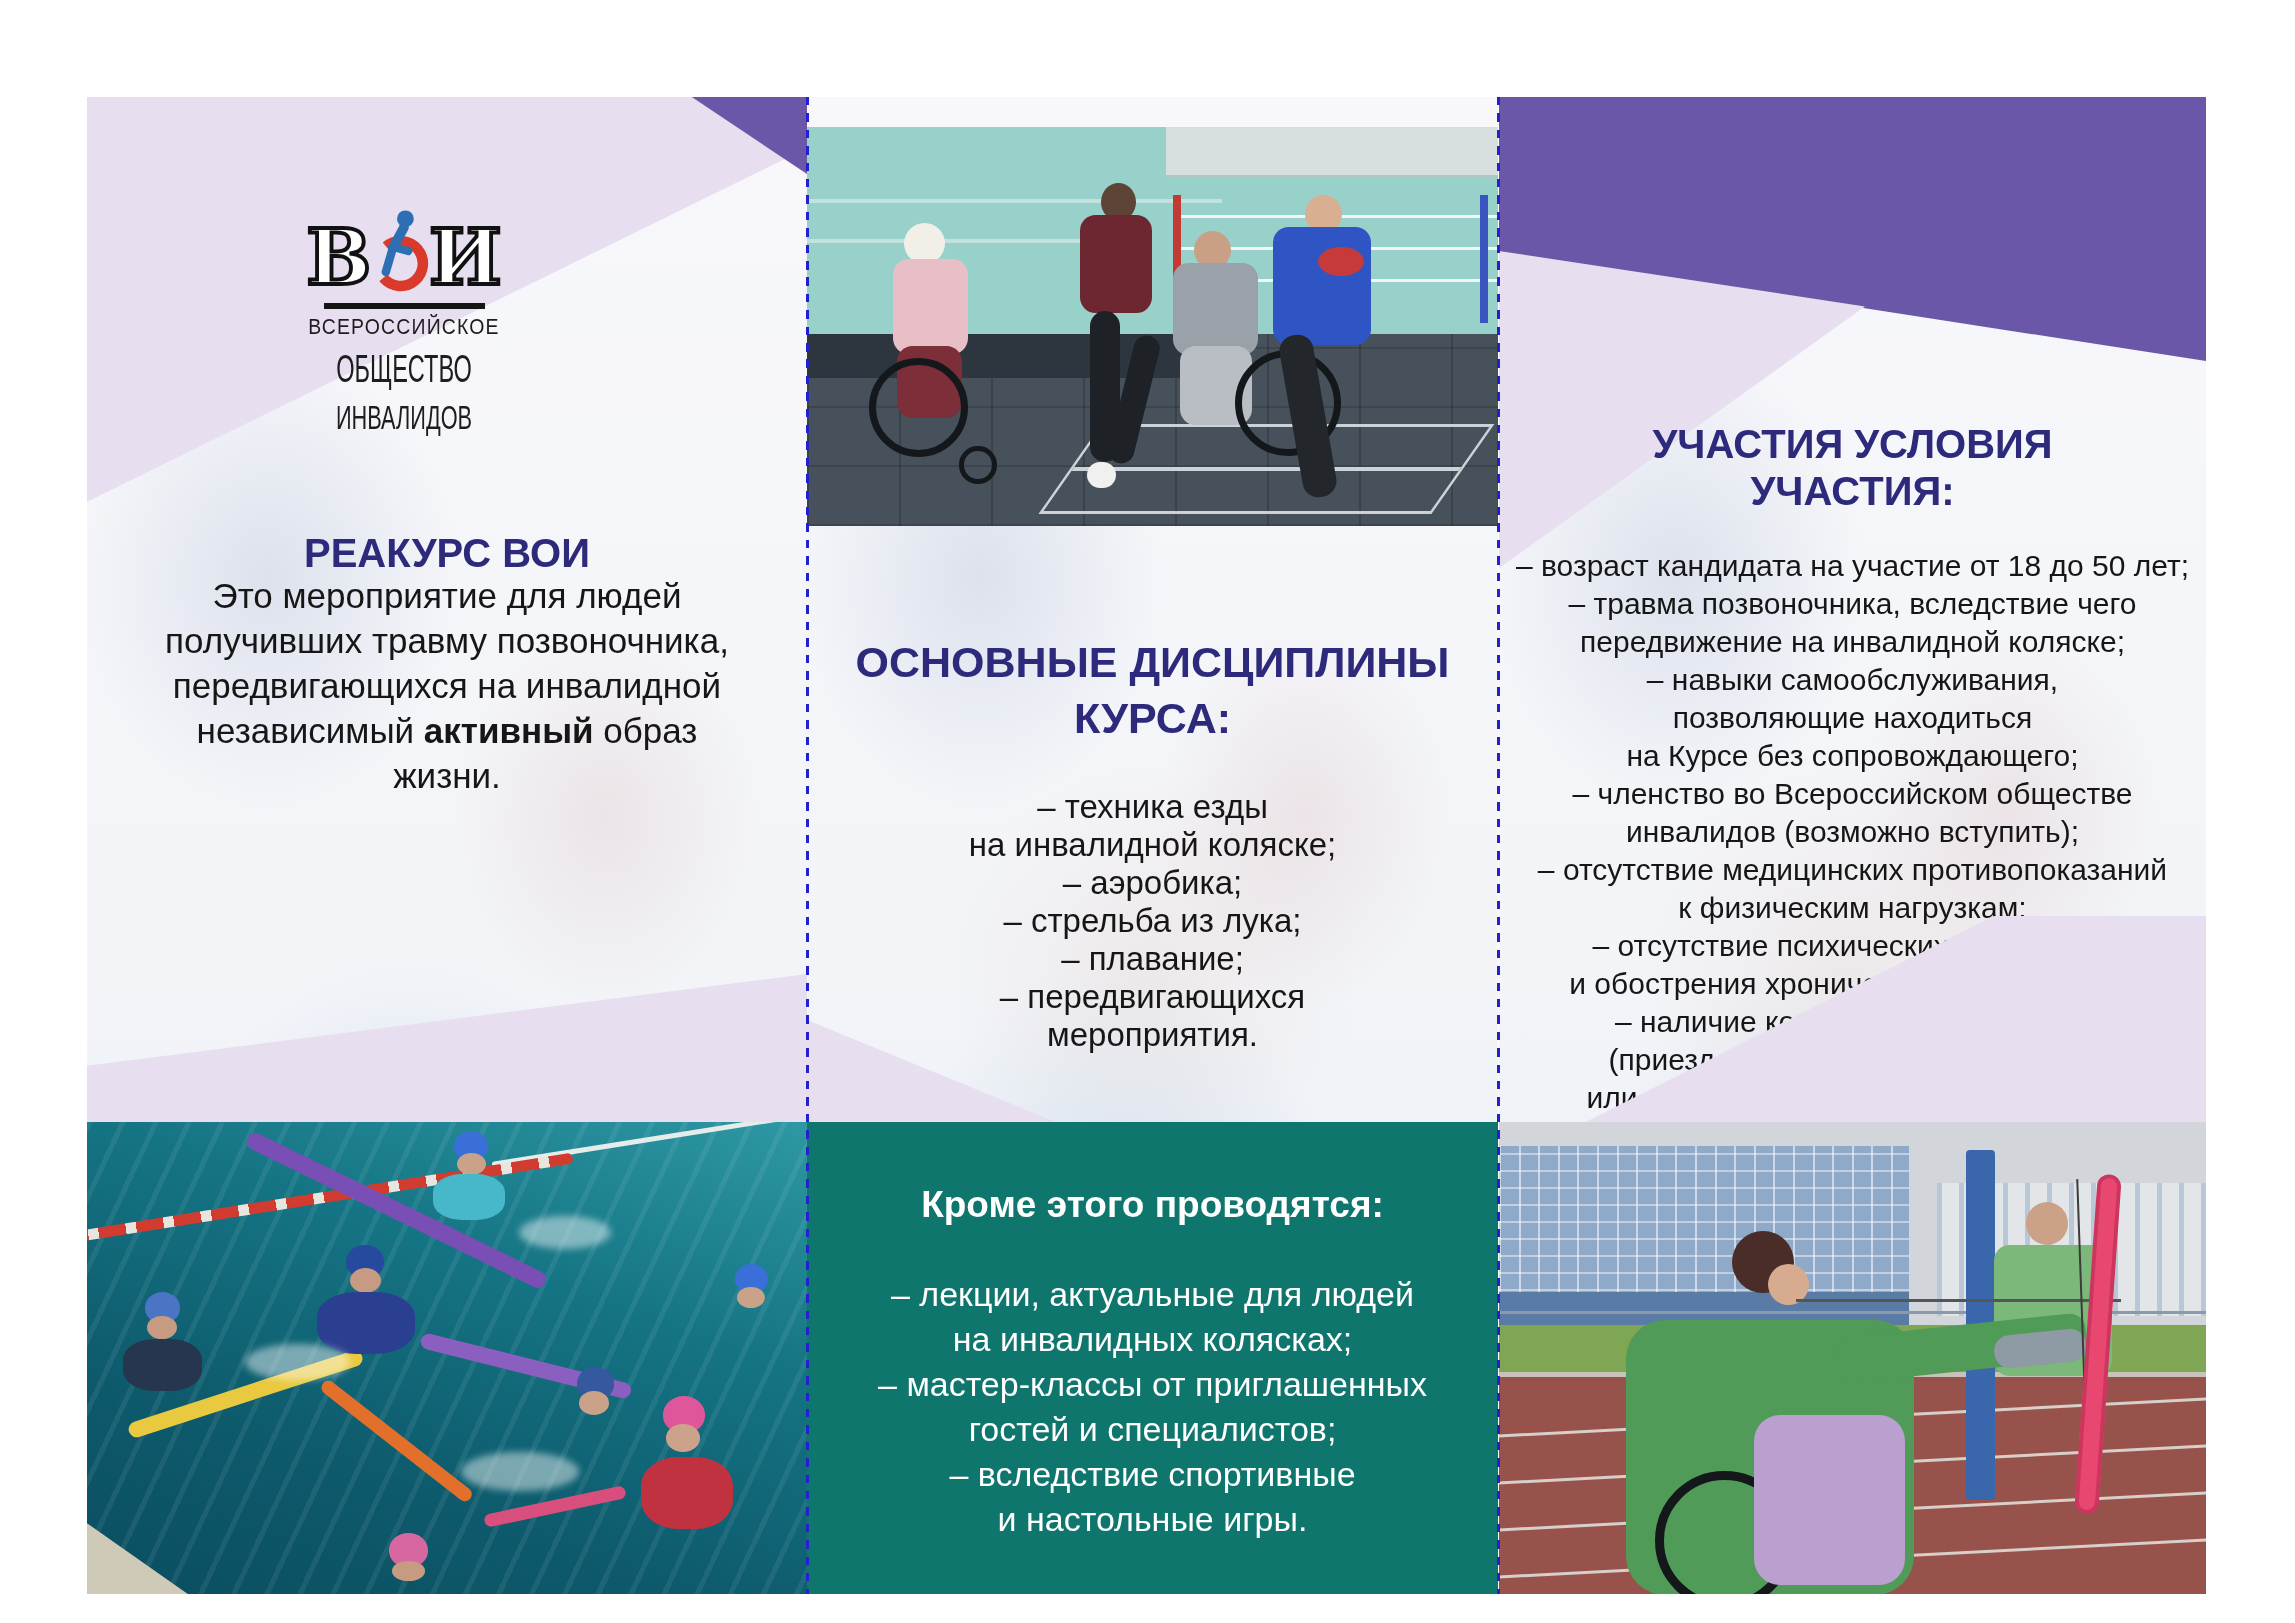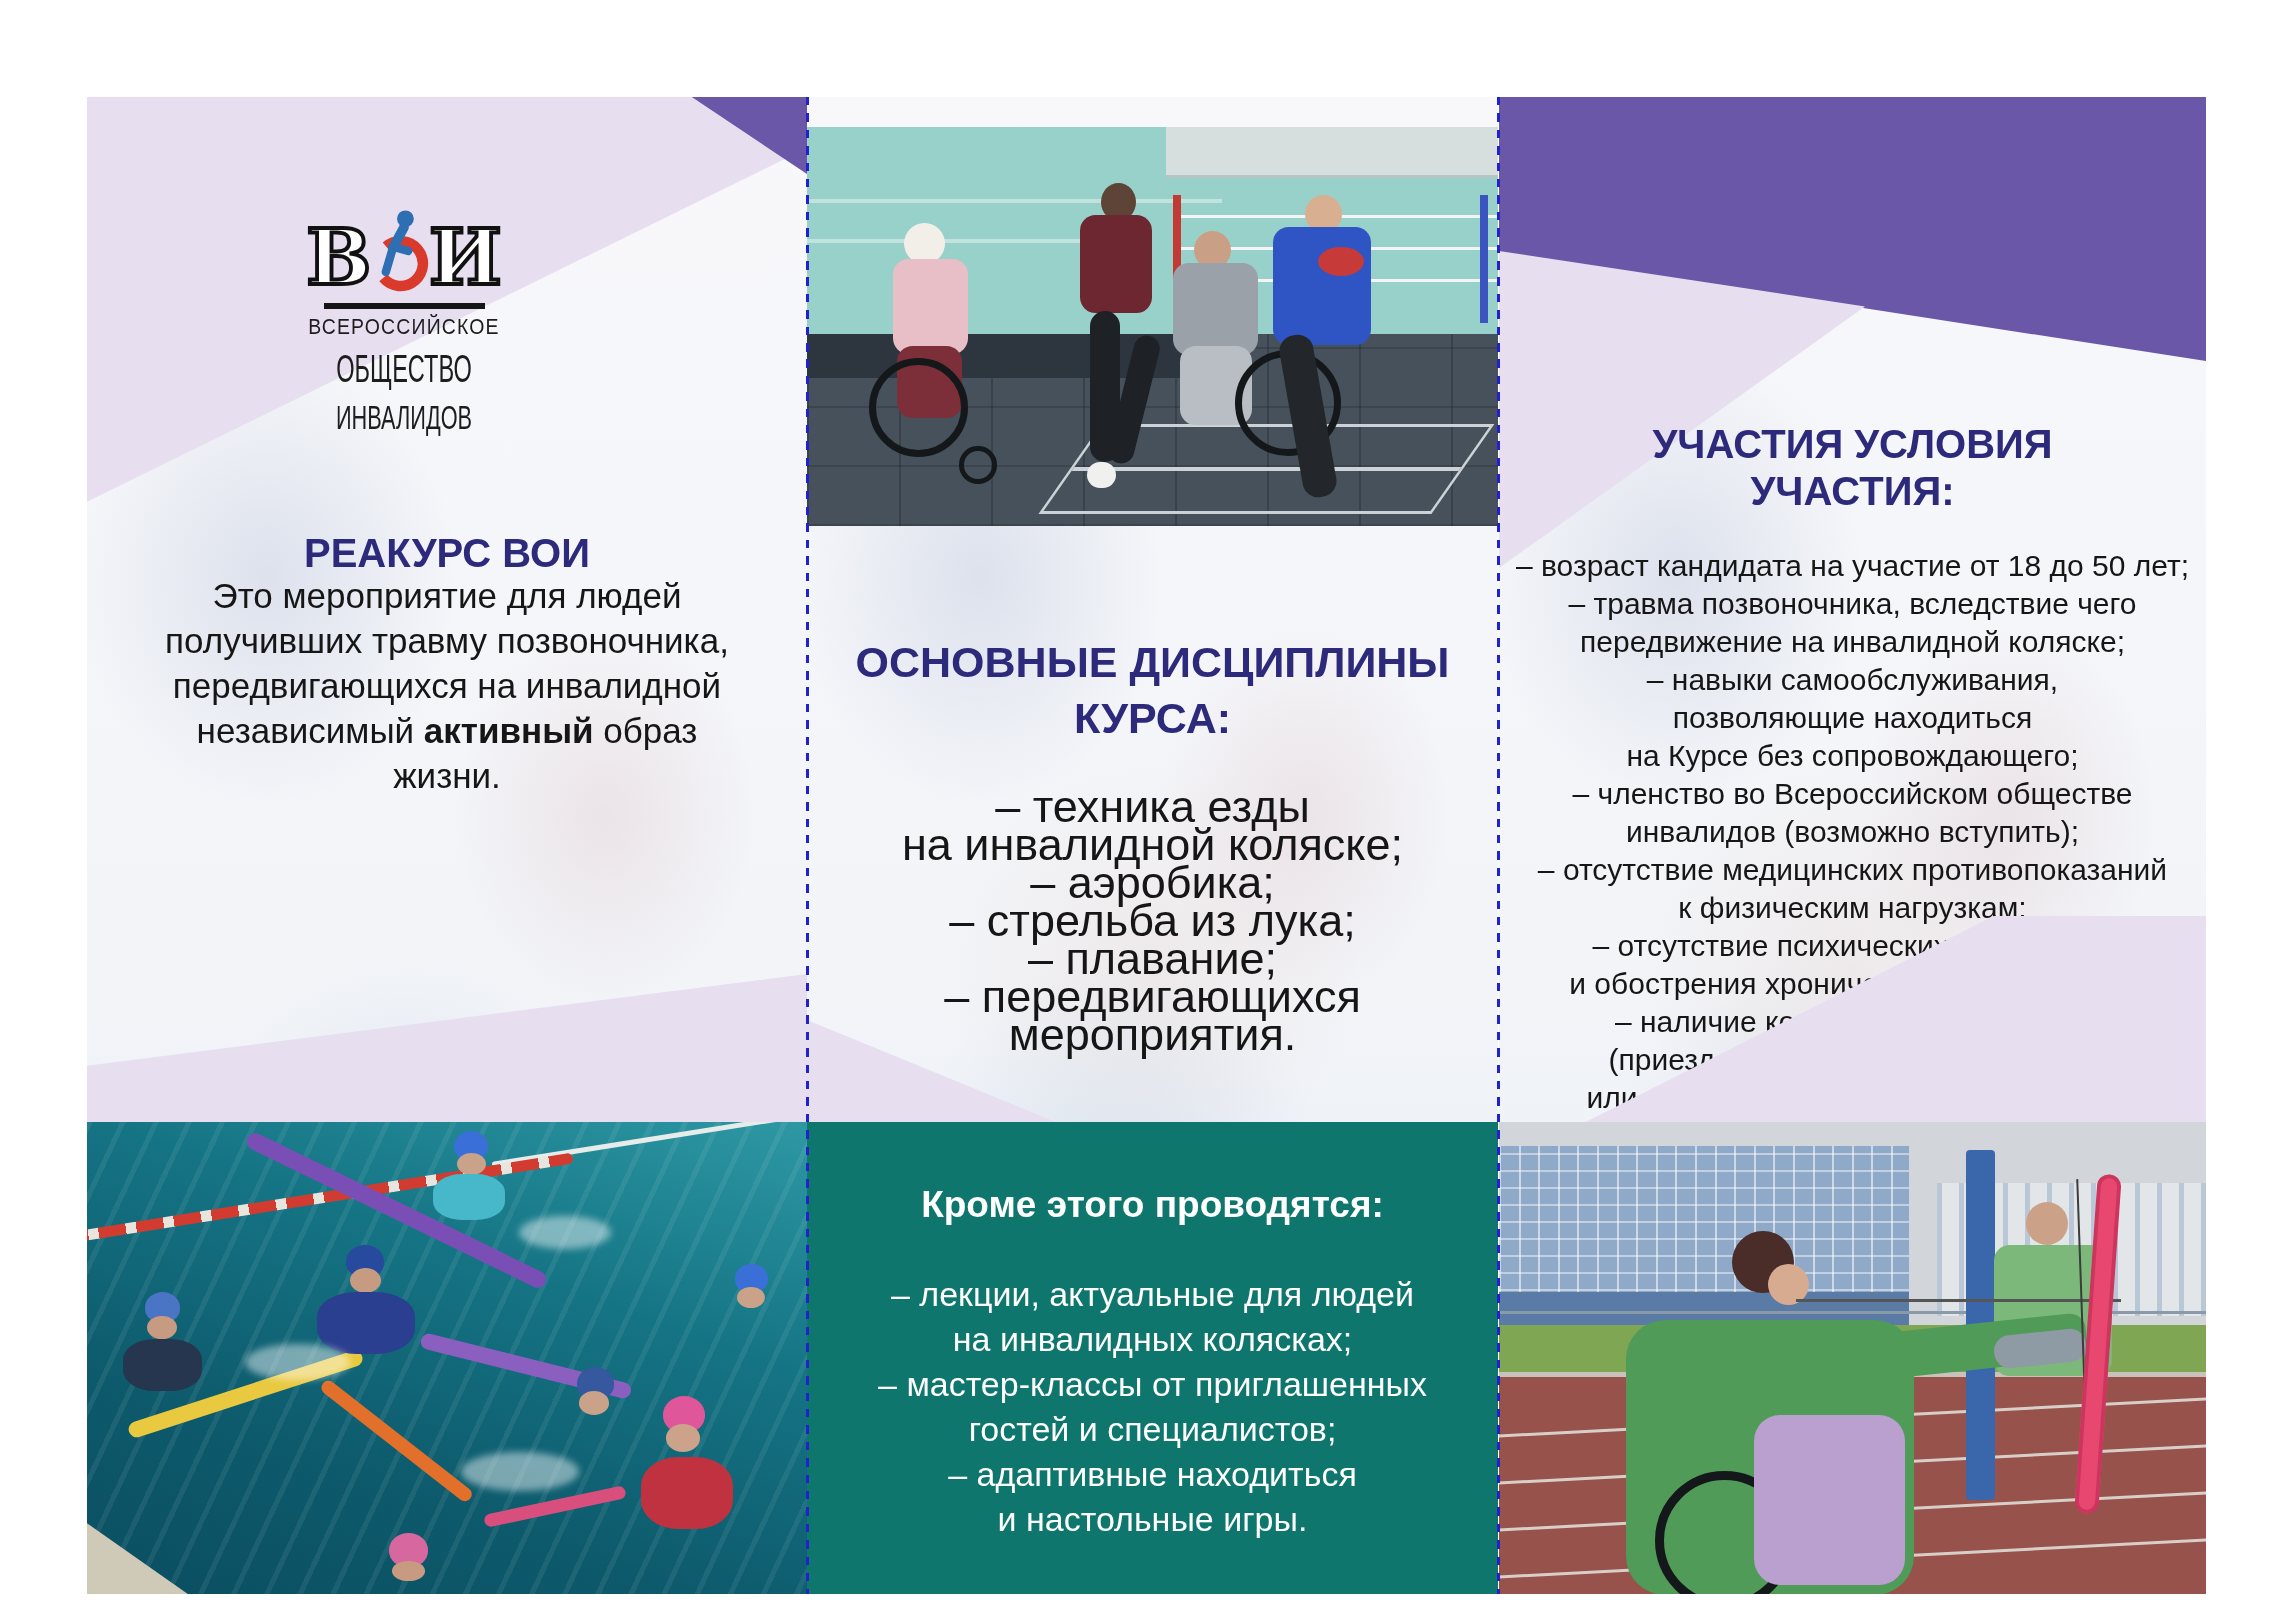--- a/index.html
+++ b/index.html
@@ -51,21 +51,21 @@
   .logo-w3{font-size:34px;transform:scaleX(.64);margin-top:6.5px;}
 
   
   .navy{color:#2d2a7c;}
   .title{position:absolute;width:100%;text-align:center;font-weight:700;}
   .left-title{top:407px;font-size:40px;}
   .left-body{position:absolute;top:476px;width:100%;text-align:center;
              font-size:35px;line-height:45px;color:#161616;}
   .mid-title{top:501px;font-size:43px;line-height:56px;}
   .mid-list{position:absolute;top:691px;width:100%;text-align:center;
-            font-size:45px;line-height:38px;color:#161616;}
+            font-size:33px;line-height:38px;color:#161616;}
   .right-title{top:291px;font-size:40px;line-height:47px;}
   .right-list{position:absolute;top:450px;width:100%;text-align:center;
               font-size:30px;line-height:38px;color:#161616;}
 
   .purple-panel{position:absolute;top:1025px;left:0;width:100%;height:472px;background:#0f766e;}
   .panel-title{margin-top:62px;text-align:center;font-size:37px;font-weight:700;color:#ffffff;}
   .panel-list{margin-top:46px;text-align:center;font-size:34px;line-height:45px;color:#ffffff;}
 
   
   .photo{position:absolute;left:0;width:100%;overflow:hidden;}
@@ -282,21 +282,21 @@
 
     <div class="abs lav lav-wedge-mid"></div>
 
     <div class="purple-panel">
       <div class="panel-title">Кроме этого проводятся:</div>
       <div class="panel-list">
         <div>– лекции, актуальные для людей</div>
         <div>на инвалидных колясках;</div>
         <div>– мастер-классы от приглашенных</div>
         <div>гостей и специалистов;</div>
-        <div>– адаптивные находиться</div>
+        <div>– вследствие спортивные</div>
         <div>и настольные игры.</div>
       </div>
     </div>
   </section>
 
   <section class="col col-right">
     <div class="ghost"></div>
     <div class="ghost-warm"></div>
     <div class="abs purp purple-band-right"></div>
     <div class="abs lav lav-wedge-right-top"></div>

